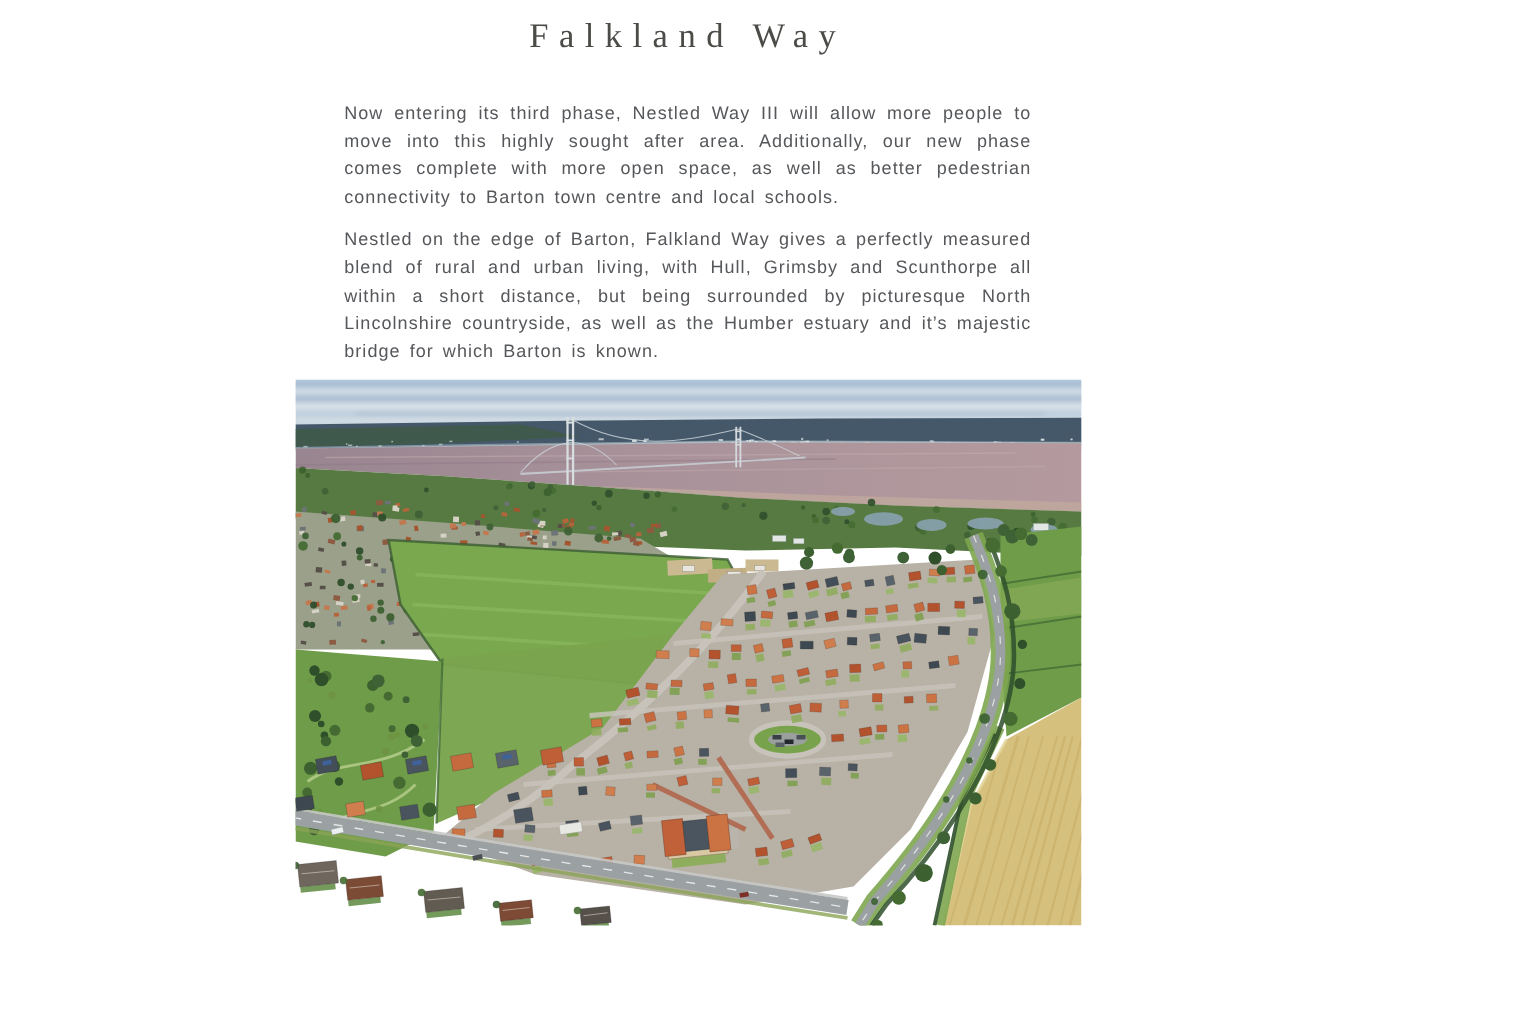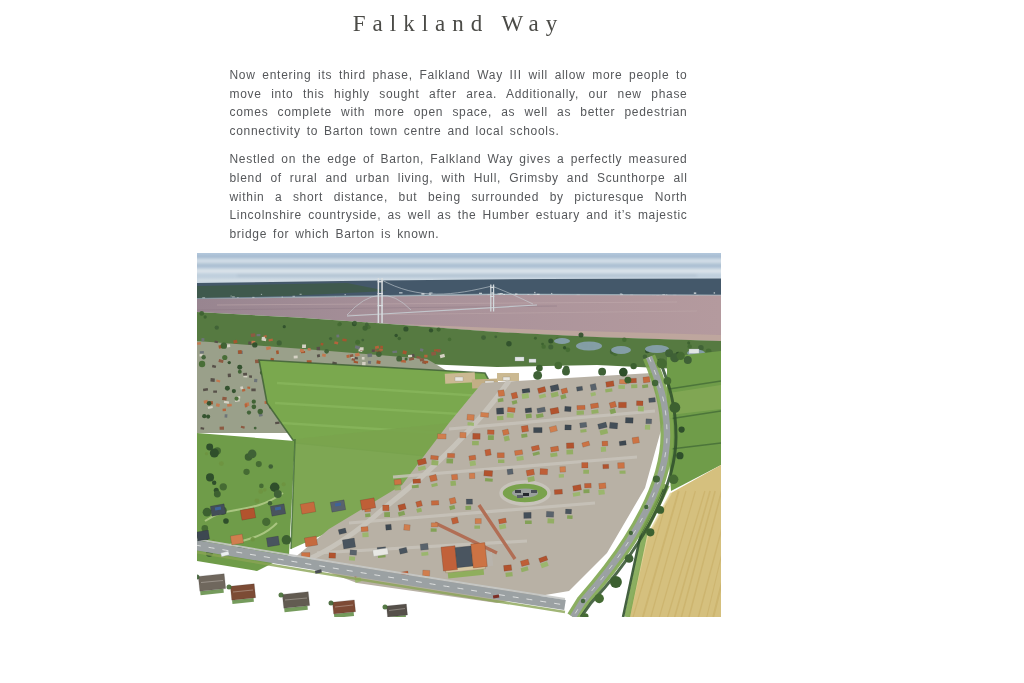--- a/index.html
+++ b/index.html
@@ -15,21 +15,21 @@
   .photo svg{display:block;width:100%;height:100%}
 </style>
 </head>
 <body>
 
 <div class="page">
 
   <h1 class="title">Falkland Way</h1>
 
   <div class="copy">
-    <p>Now entering its third phase, Falkland Way III will allow more people to move into this highly sought after area. Additionally, our new phase comes complete with more open space, as well as better pedestrian connectivity to Barton town centre and local schools.</p>
+    <p>Now entering its third phase, Nestled Way III will allow more people to move into this highly sought after area. Additionally, our new phase comes complete with more open space, as well as better pedestrian connectivity to Barton town centre and local schools.</p>
     <p>Nestled on the edge of Barton, Falkland Way gives a perfectly measured blend of rural and urban living, with Hull, Grimsby and Scunthorpe all within a short distance, but being surrounded by picturesque North Lincolnshire countryside, as well as the Humber estuary and it’s majestic bridge for which Barton is known.</p>
   </div>
 
   <figure class="photo" style="margin-top:3px" aria-label="Aerial photograph of the Falkland Way housing development in Barton upon Humber, looking across green fields to the Humber estuary and the Humber Bridge">
     <svg id="aerial" viewBox="0 0 524 364" xmlns="http://www.w3.org/2000/svg" role="img">
       <defs>
         <linearGradient id="gsky" x1="0" y1="0" x2="0" y2="1">
           <stop offset="0" stop-color="var(--c-sky_top,#b4c9dd)"></stop>
           <stop offset="1" stop-color="var(--c-sky_bottom,#ccd6dd)"></stop>
         </linearGradient>

